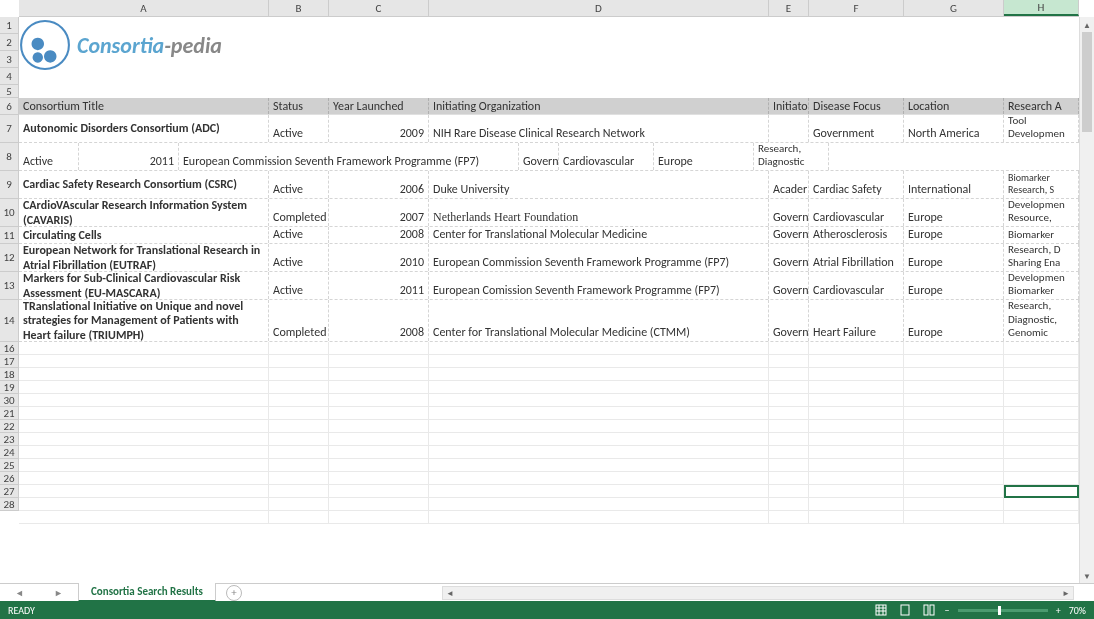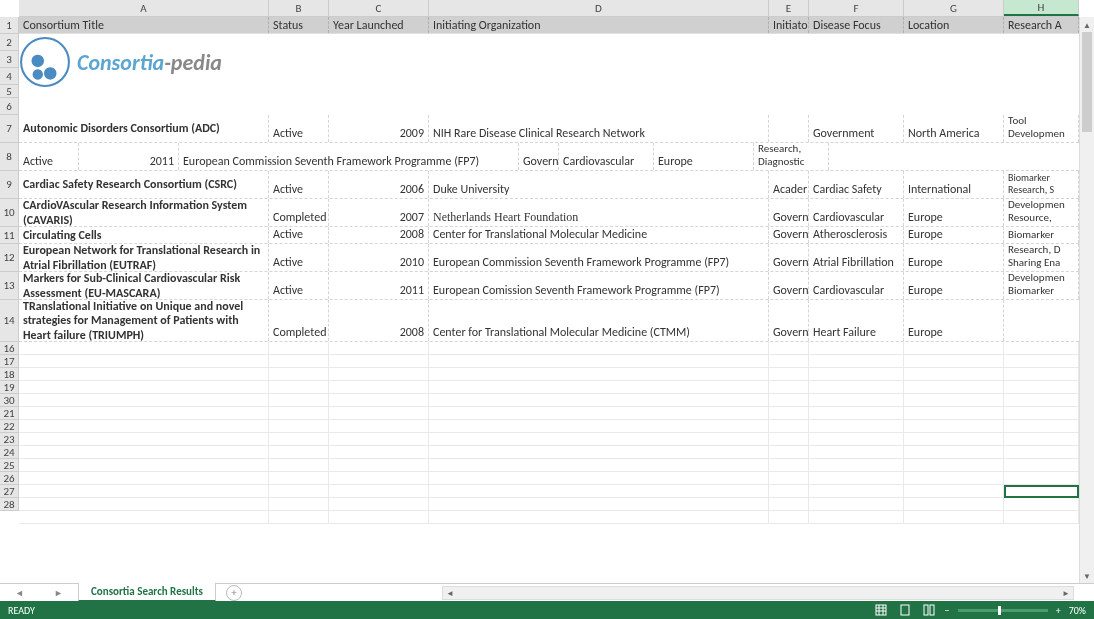--- a/index.html
+++ b/index.html
@@ -84,39 +84,39 @@
     <div style="height: 13px;">22</div>
     <div style="height: 13px;">23</div>
     <div style="height: 13px;">24</div>
     <div style="height: 13px;">25</div>
     <div style="height: 13px;">26</div>
     <div style="height: 13px;">27</div>
     <div style="height: 13px;">28</div>
   </div>
 
 <div class="grid" id="grid">
+    <div class="row " style="height: 81px; position: relative; border-bottom: none;">
+      <div class="logo">
+        <svg viewBox="0 0 50 50">
+          <circle cx="25" cy="25" r="23" fill="none" stroke="#4a8bc2" stroke-width="2"></circle>
+          <path d="M18 18 a6 6 0 1 0 0.1 0 M14 16 l2 -4 M22 16 l2 -4 M30 30 a6 6 0 1 0 0.1 0 M26 28 l2 -4 M34 28 l2 -4 M18 32 a5 5 0 1 0 0.1 0" fill="#4a8bc2"></path>
+        </svg>
+        <span class="logo-text"><span style="color:#5ba5d0">Consortia</span><span>-pedia</span></span>
+      </div>
+    </div>
     <div class="row header-row" style="height: 17px;">
       <div class="cell " style="width: 250px;">Consortium Title</div>
       <div class="cell " style="width: 60px;">Status</div>
       <div class="cell " style="width: 100px;">Year Launched</div>
       <div class="cell " style="width: 340px;">Initiating Organization</div>
       <div class="cell " style="width: 40px;">Initiato</div>
       <div class="cell " style="width: 95px;">Disease Focus</div>
       <div class="cell " style="width: 100px;">Location</div>
       <div class="cell " style="width: 75px;">Research A</div>
     </div>
-    <div class="row " style="height: 81px; position: relative; border-bottom: none;">
-      <div class="logo">
-        <svg viewBox="0 0 50 50">
-          <circle cx="25" cy="25" r="23" fill="none" stroke="#4a8bc2" stroke-width="2"></circle>
-          <path d="M18 18 a6 6 0 1 0 0.1 0 M14 16 l2 -4 M22 16 l2 -4 M30 30 a6 6 0 1 0 0.1 0 M26 28 l2 -4 M34 28 l2 -4 M18 32 a5 5 0 1 0 0.1 0" fill="#4a8bc2"></path>
-        </svg>
-        <span class="logo-text"><span style="color:#5ba5d0">Consortia</span><span>-pedia</span></span>
-      </div>
-    </div>
     <div class="row " style="height: 28px; border-bottom: 1px dashed rgb(213, 213, 213);">
       <div class="cell bold" style="width: 250px; white-space: normal;">Autonomic Disorders Consortium (ADC)</div>
       <div class="cell " style="width: 60px; align-items: flex-end;">Active</div>
       <div class="cell  right" style="width: 100px; align-items: flex-end;">2009</div>
       <div class="cell " style="width: 340px; align-items: flex-end;">NIH Rare Disease Clinical Research Network</div>
       <div class="cell " style="width: 40px; align-items: flex-end;"></div>
       <div class="cell " style="width: 95px; align-items: flex-end;">Government</div>
       <div class="cell " style="width: 100px; align-items: flex-end;">North America</div>
       <div class="cell " style="width: 75px; white-space: normal; font-size: 11px; align-items: flex-end;">Tool Developmen</div>
     </div>
@@ -180,20 +180,21 @@
       <div class="cell " style="width: 75px; white-space: normal; font-size: 11px; align-items: flex-end;">Developmen Biomarker</div>
     </div>
     <div class="row " style="height: 42px; border-bottom: 1px dashed rgb(213, 213, 213);">
       <div class="cell bold" style="width: 250px; white-space: normal;">TRanslational Initiative on Unique and novel strategies for Management of Patients with Heart failure (TRIUMPH)</div>
       <div class="cell " style="width: 60px; align-items: flex-end;">Completed</div>
       <div class="cell  right" style="width: 100px; align-items: flex-end;">2008</div>
       <div class="cell " style="width: 340px; align-items: flex-end;">Center for Translational Molecular Medicine (CTMM)</div>
       <div class="cell " style="width: 40px; align-items: flex-end;">Govern</div>
       <div class="cell " style="width: 95px; align-items: flex-end;">Heart Failure</div>
       <div class="cell " style="width: 100px; align-items: flex-end;">Europe</div>
+      <div class="cell " style="width: 75px; white-space: normal; font-size: 11px; align-items: flex-end;">Research, Diagnostic, Genomic</div>
     </div>
     <div class="row " style="height: 13px; border-bottom: 1px solid rgb(233, 233, 233);">
       <div class="cell " style="width: 250px; border-right: 1px solid rgb(233, 233, 233);"></div>
       <div class="cell " style="width: 60px; border-right: 1px solid rgb(233, 233, 233);"></div>
       <div class="cell " style="width: 100px; border-right: 1px solid rgb(233, 233, 233);"></div>
       <div class="cell " style="width: 340px; border-right: 1px solid rgb(233, 233, 233);"></div>
       <div class="cell " style="width: 40px; border-right: 1px solid rgb(233, 233, 233);"></div>
       <div class="cell " style="width: 95px; border-right: 1px solid rgb(233, 233, 233);"></div>
       <div class="cell " style="width: 100px; border-right: 1px solid rgb(233, 233, 233);"></div>
       <div class="cell " style="width: 75px; border-right: 1px solid rgb(233, 233, 233);"></div>

